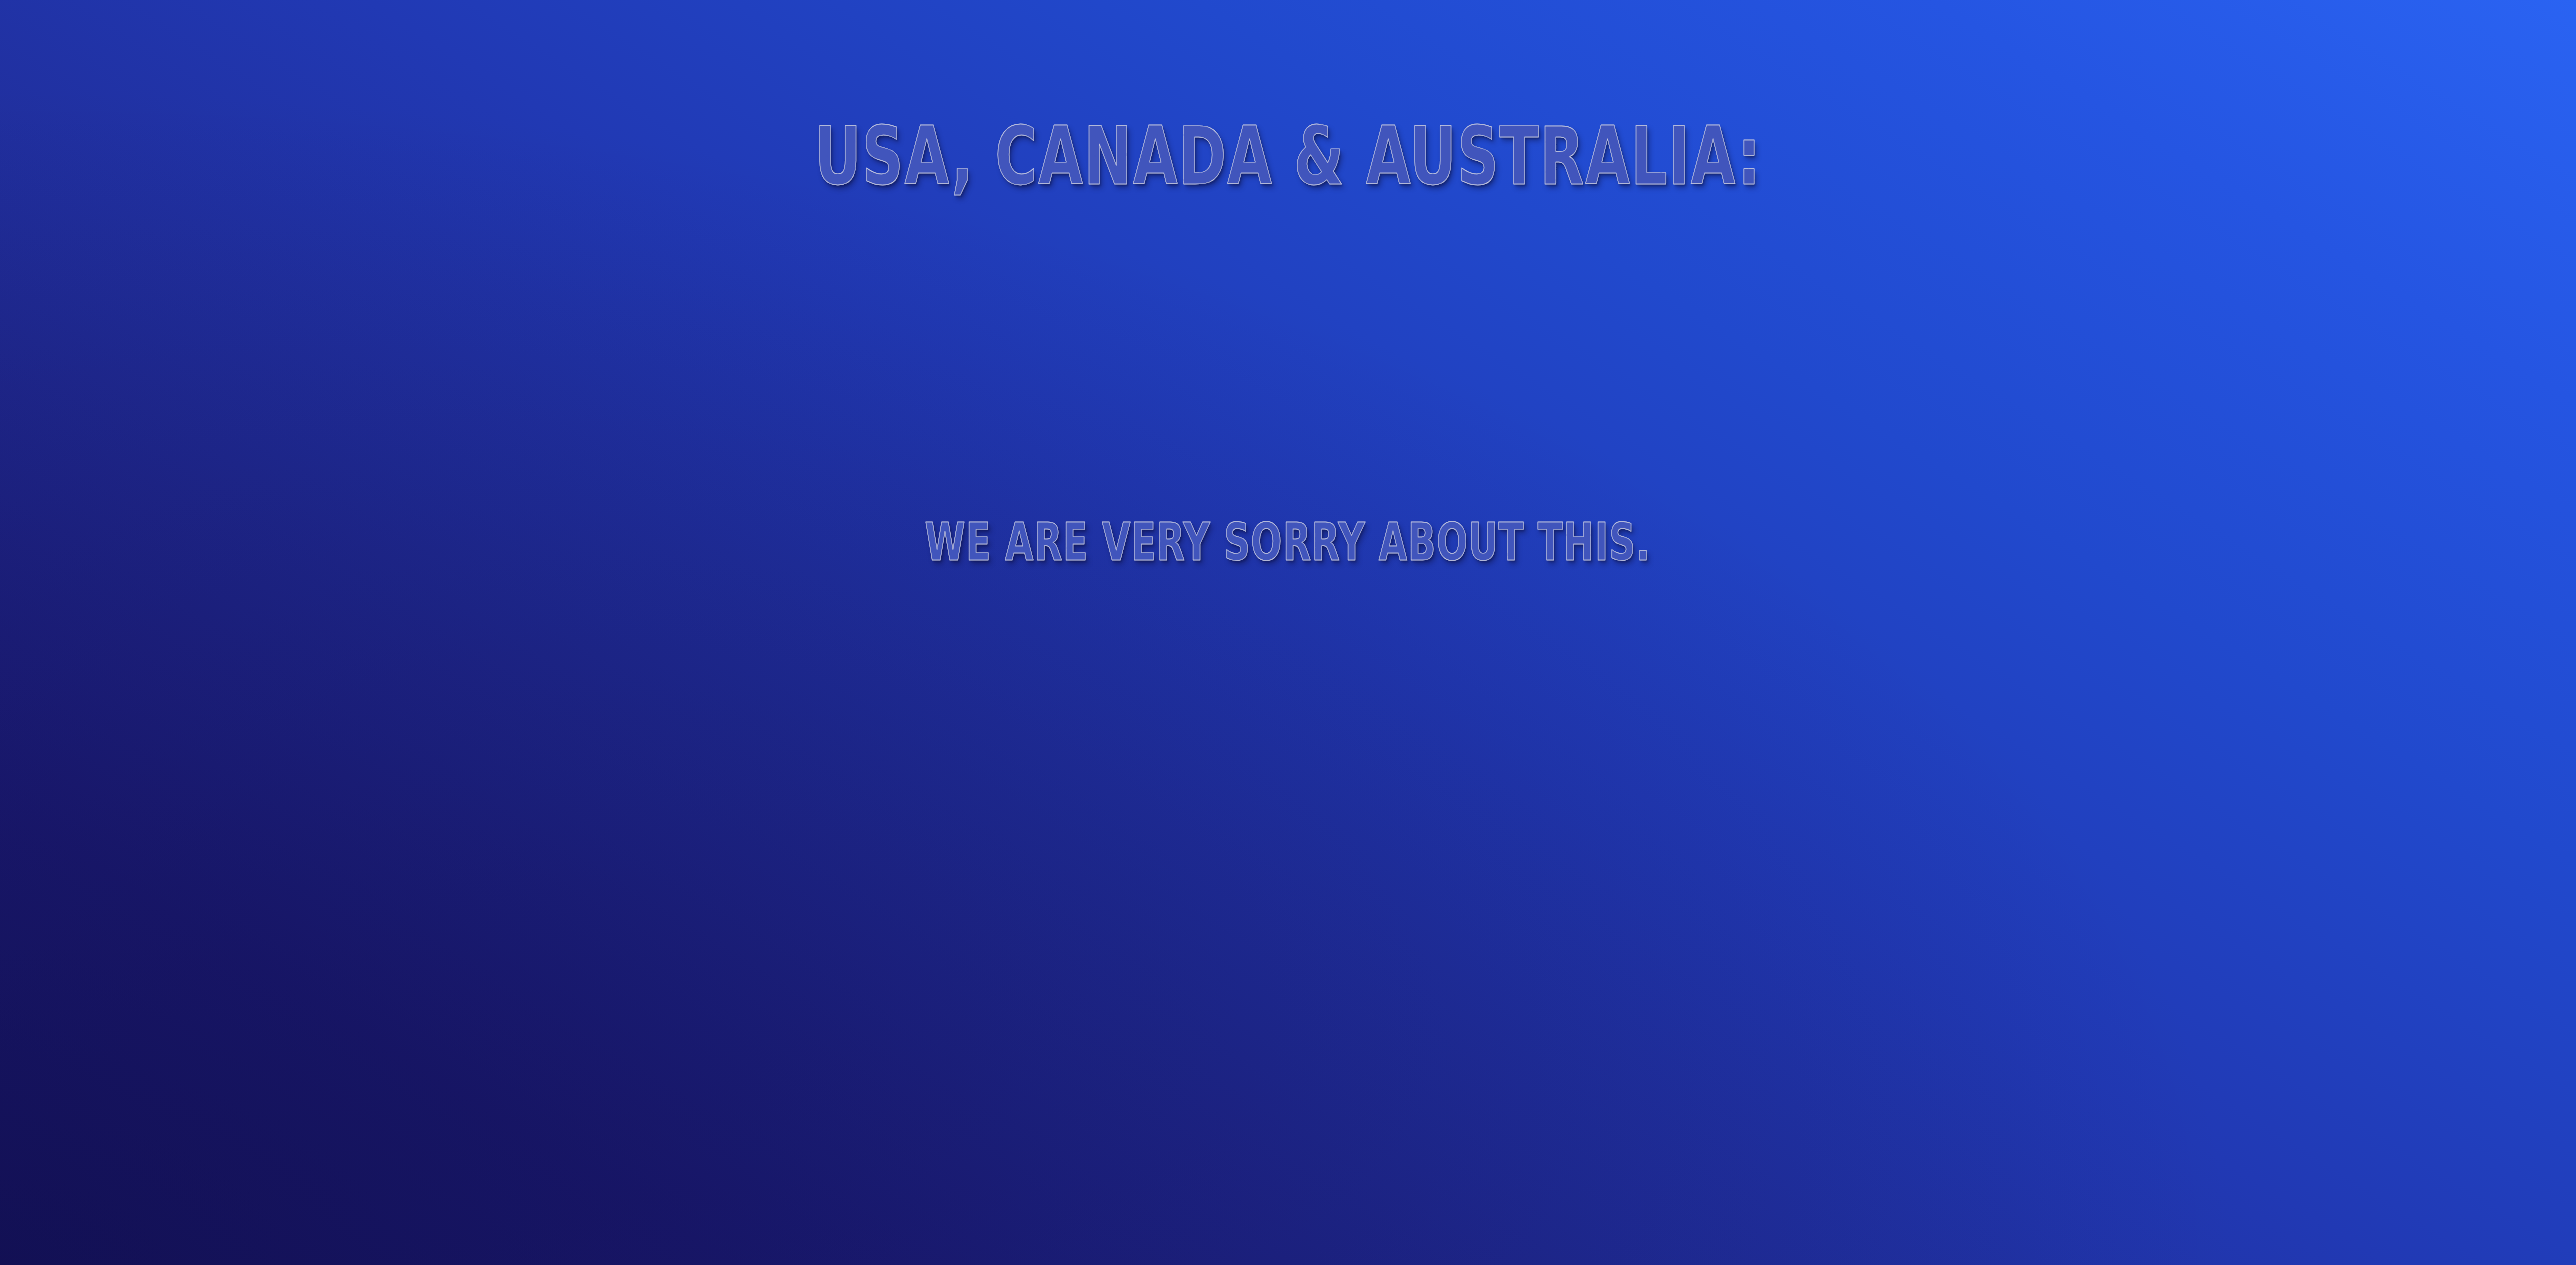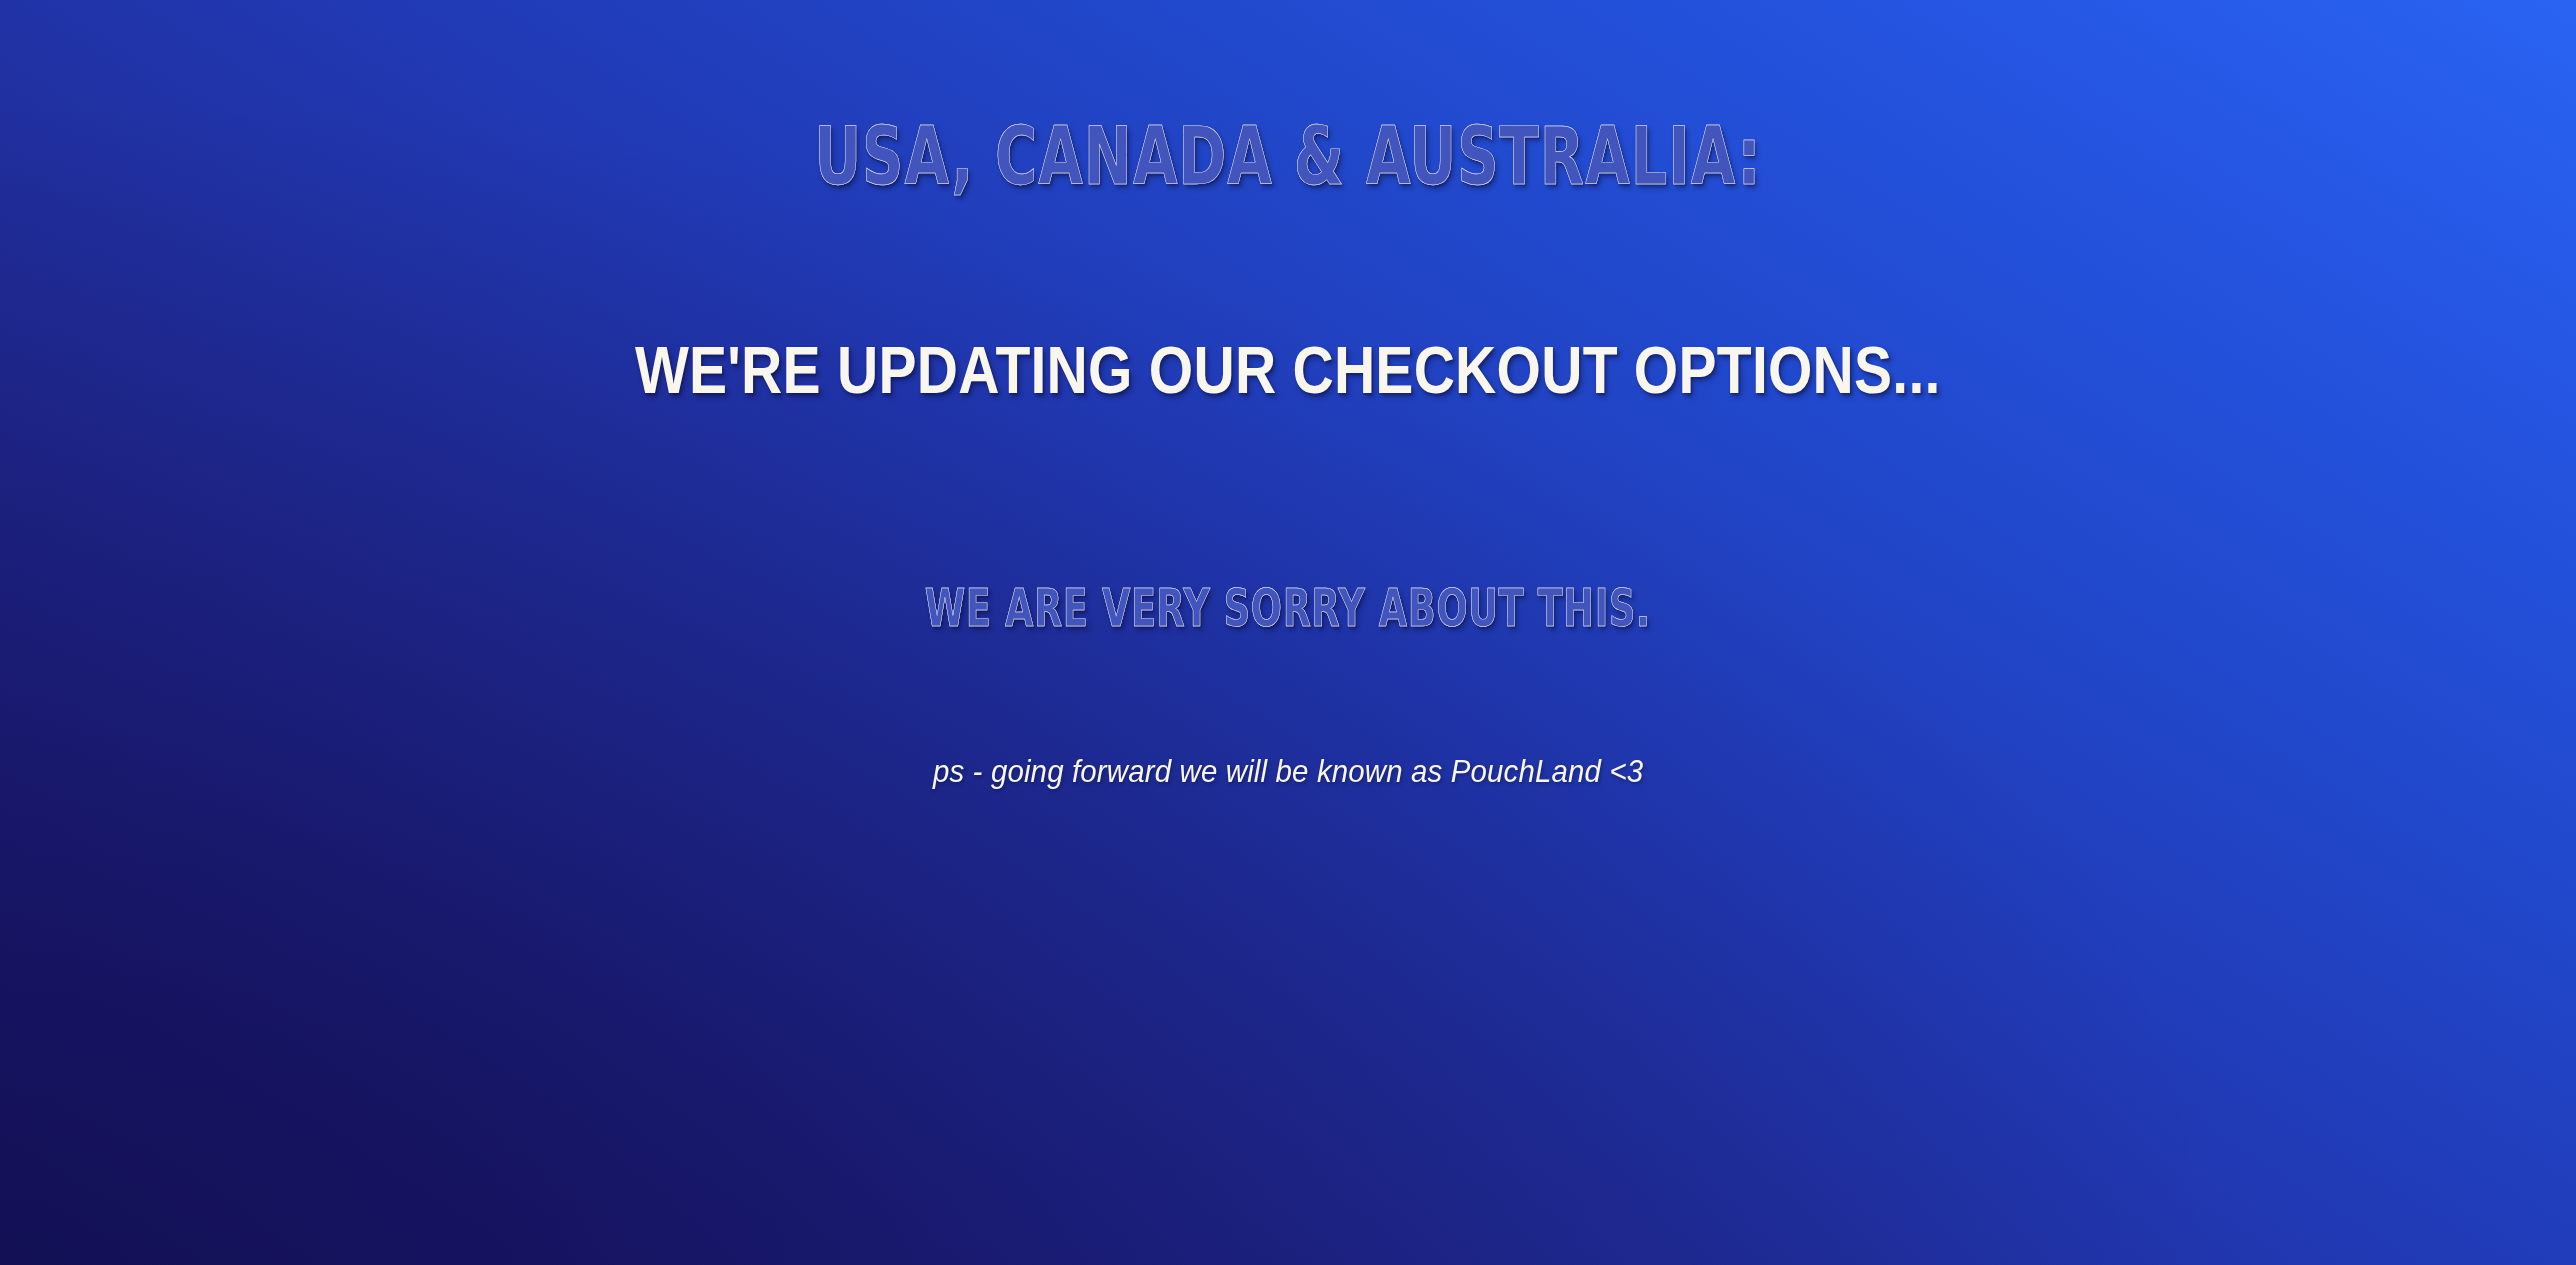--- a/index.html
+++ b/index.html
@@ -171,40 +171,34 @@
 <div id="banner">
 
   <div class="stack">
 
     <div class="txt">
       <span id="headline" class="grunge" data-echo="USA, CANADA &amp; AUSTRALIA:">USA, CANADA &amp; AUSTRALIA:</span>
     </div>
 
     <div class="gap-after-headline"></div>
 
-    <div class="txt">
-      <span class="body-line">WE'RE UPDATING OUR CHECKOUT OPTIONS...</span>
-    </div>
 
     <div class="line-gap"></div>
 
 
     <div class="line-gap"></div>
 
 
     <div class="line-gap"></div>
 
 
     <div class="gap-before-apology"></div>
 
     <div class="txt">
       <span id="apology" class="grunge" data-echo="WE ARE VERY SORRY ABOUT THIS.">WE ARE VERY SORRY ABOUT THIS.</span>
     </div>
 
     <div class="gap-before-footer"></div>
 
-    <div class="txt">
-      <span id="footer-note">ps - going forward we will be known as PouchLand &lt;3</span>
-    </div>
 
   </div>
 </div>
 
 
 </body></html>

